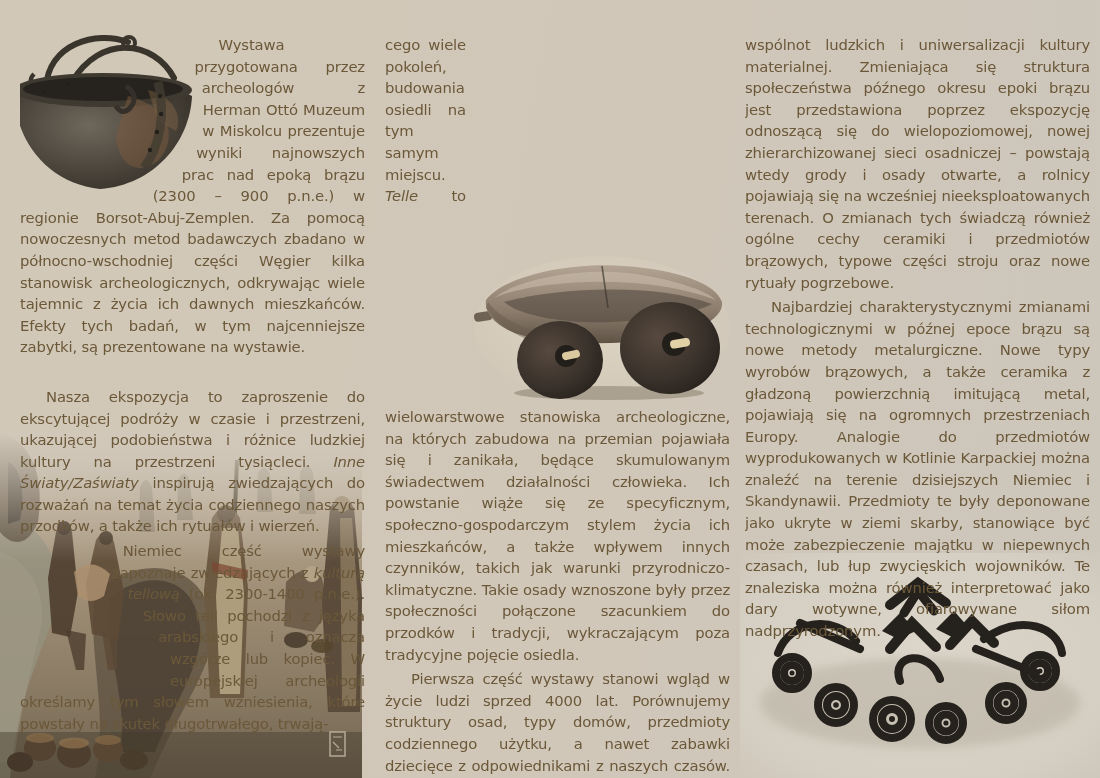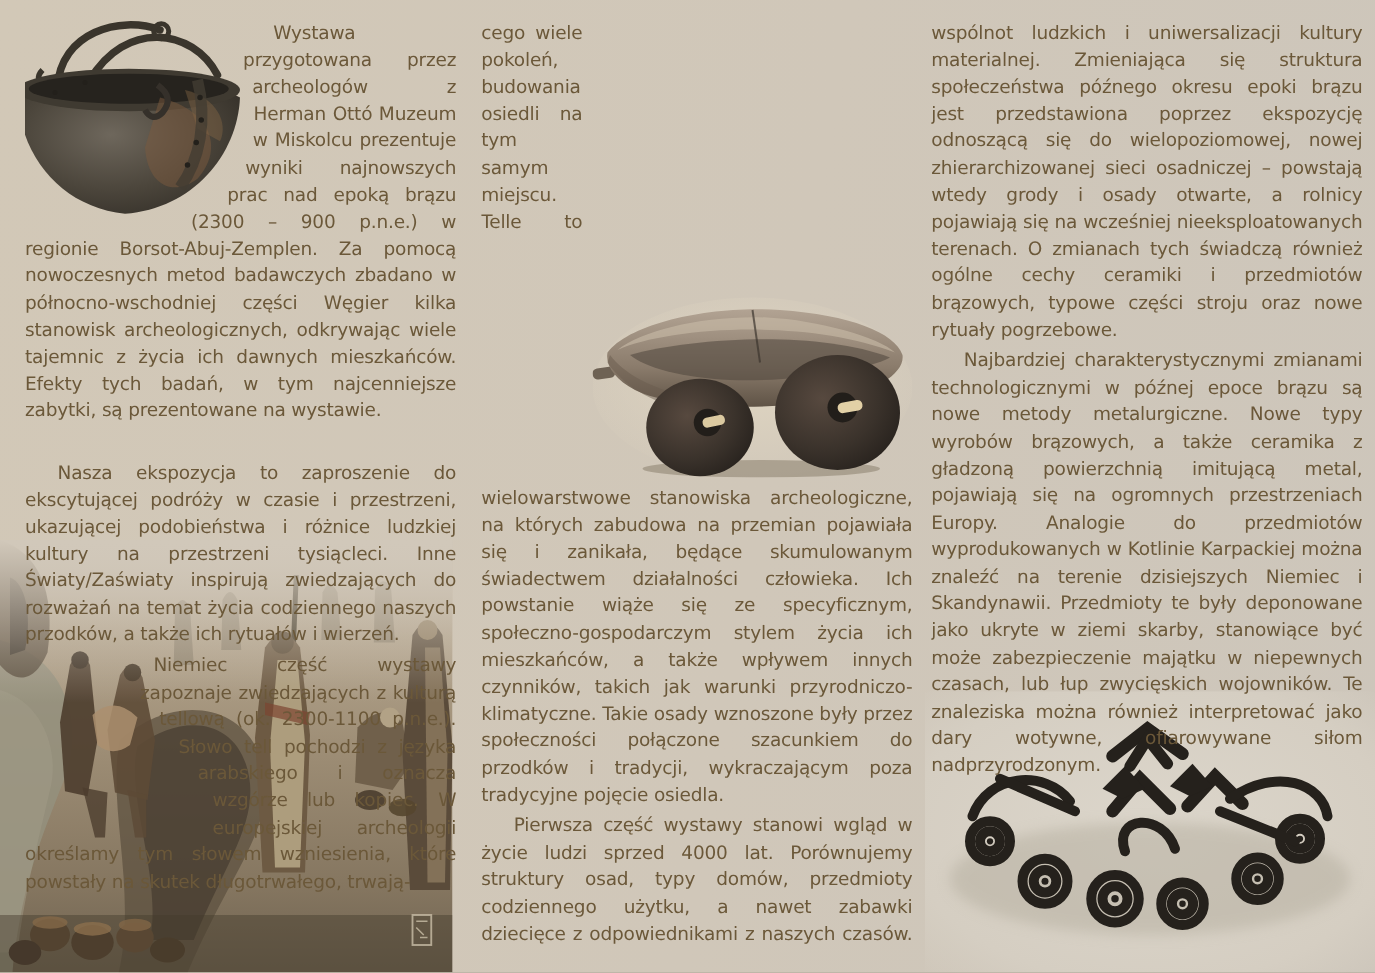--- a/index.html
+++ b/index.html
@@ -1,34 +1,34 @@
 <!DOCTYPE html>
 <html><head>
 <meta charset="utf-8">
 <style>
   html,body{margin:0;padding:0;background:#b9b0a2;}
   .page{
     position:relative;width:1100px;height:778px;overflow:hidden;
     background:linear-gradient(100deg,#d2c8b7 0%,#d0c7b9 55%,#cdc6bb 100%);
     font-family:"DejaVu Sans",sans-serif;
   }
-  .col{position:absolute;top:16px;width:345px;z-index:2;height:744px;overflow:hidden;}
+  .col{position:absolute;top:34px;width:345px;z-index:2;height:744px;overflow:hidden;}
   .col1{left:20px;}
   .col2{left:385px;}
   .col3{left:745px;}
   .para{
     margin:0 0 3px 0;
     font-size:14.8px;line-height:21.6px;
     color:#6b5839;
     text-align:justify;
     letter-spacing:-0.15px;
   }
   .ind{text-indent:26px;}
   .p-first{text-indent:40px;}
-  .it{}
+  .it{font-style:italic;}
   .clear-l{clear:left;margin-top:28px;}
   .clear-r{clear:right;}
   
   .pot-float{
     float:left;width:190px;height:174px;
     margin:-8px 10px 2px -12px;
     shape-outside:ellipse(49% 46% at 44% 46%);
     shape-margin:8px;
   }
   .wagon-float{
@@ -202,21 +202,21 @@
           <circle cx="149" cy="106" r="2.2"></circle>
             <circle cx="142" cy="124" r="2.2"></circle>
           <circle cx="60" cy="58" r="2"></circle>
             <circle cx="36" cy="66" r="2"></circle>
         </g>
         <path d="M118,60 q14,10 4,22 q-8,8 -14,-2" stroke="#35302a" stroke-width="5" fill="none"></path>
       </svg>
     </div>
     <p class="para p-first"><span>Wystawa przygotowana przez archeologów z Herman Ottó Muzeum w Miskolcu prezentuje wyniki najnowszych prac nad epoką brązu (2300 – 900 p.n.e.) w regionie Borsot-Abuj-Zemplen. Za pomocą nowoczesnych metod badawczych zbadano w północno-wschodniej części Węgier kilka stanowisk archeologicznych, odkrywając wiele tajemnic z życia ich dawnych mieszkańców. Efekty tych badań, w tym najcenniejsze zabytki, są prezentowane na wystawie.</span></p>
     <p class="para ind clear-l"><span>Nasza ekspozycja to zaproszenie do ekscytującej podróży w czasie i przestrzeni, ukazującej podobieństwa i różnice ludzkiej kultury na przestrzeni tysiącleci. </span><span class="it">Inne Światy/Zaświaty</span><span> inspirują zwiedzających do rozważań na temat życia codziennego naszych przodków, a także ich rytuałów i wierzeń.</span></p>
-    <p class="para ind"><span class="wedge"></span><span><span>Niemiec część wystawy zapoznaje zwiedzających z </span><span class="it">kulturą tellową</span><span> (ok. 2300-1100 p.n.e.). Słowo tell pochodzi z języka arabskiego i oznacza wzgórze lub kopiec. W europejskiej archeologii określamy tym słowem wzniesienia, które powstały na skutek długotrwałego, trwają-</span></span></p>
+    <p class="para ind"><span class="wedge"></span><span><span>Niemiec część wystawy zapoznaje zwiedzających z </span><span class="it">kulturą tellową</span><span> (ok. 2300-1400 p.n.e.). Słowo tell pochodzi z języka arabskiego i oznacza wzgórze lub kopiec. W europejskiej archeologii określamy tym słowem wzniesienia, które powstały na skutek długotrwałego, trwają-</span></span></p>
   </div>
 
   <div class="col col2">
     <p class="para"><span class="wagon-float">
       <svg viewBox="0 0 256 150">
         <defs>
           <radialGradient id="wh" cx="0.5" cy="0.45" r="0.6">
             <stop offset="0" stop-color="#e0d6c2" stop-opacity="0.95"></stop>
             <stop offset="1" stop-color="#e0d6c2" stop-opacity="0"></stop>
           </radialGradient>

